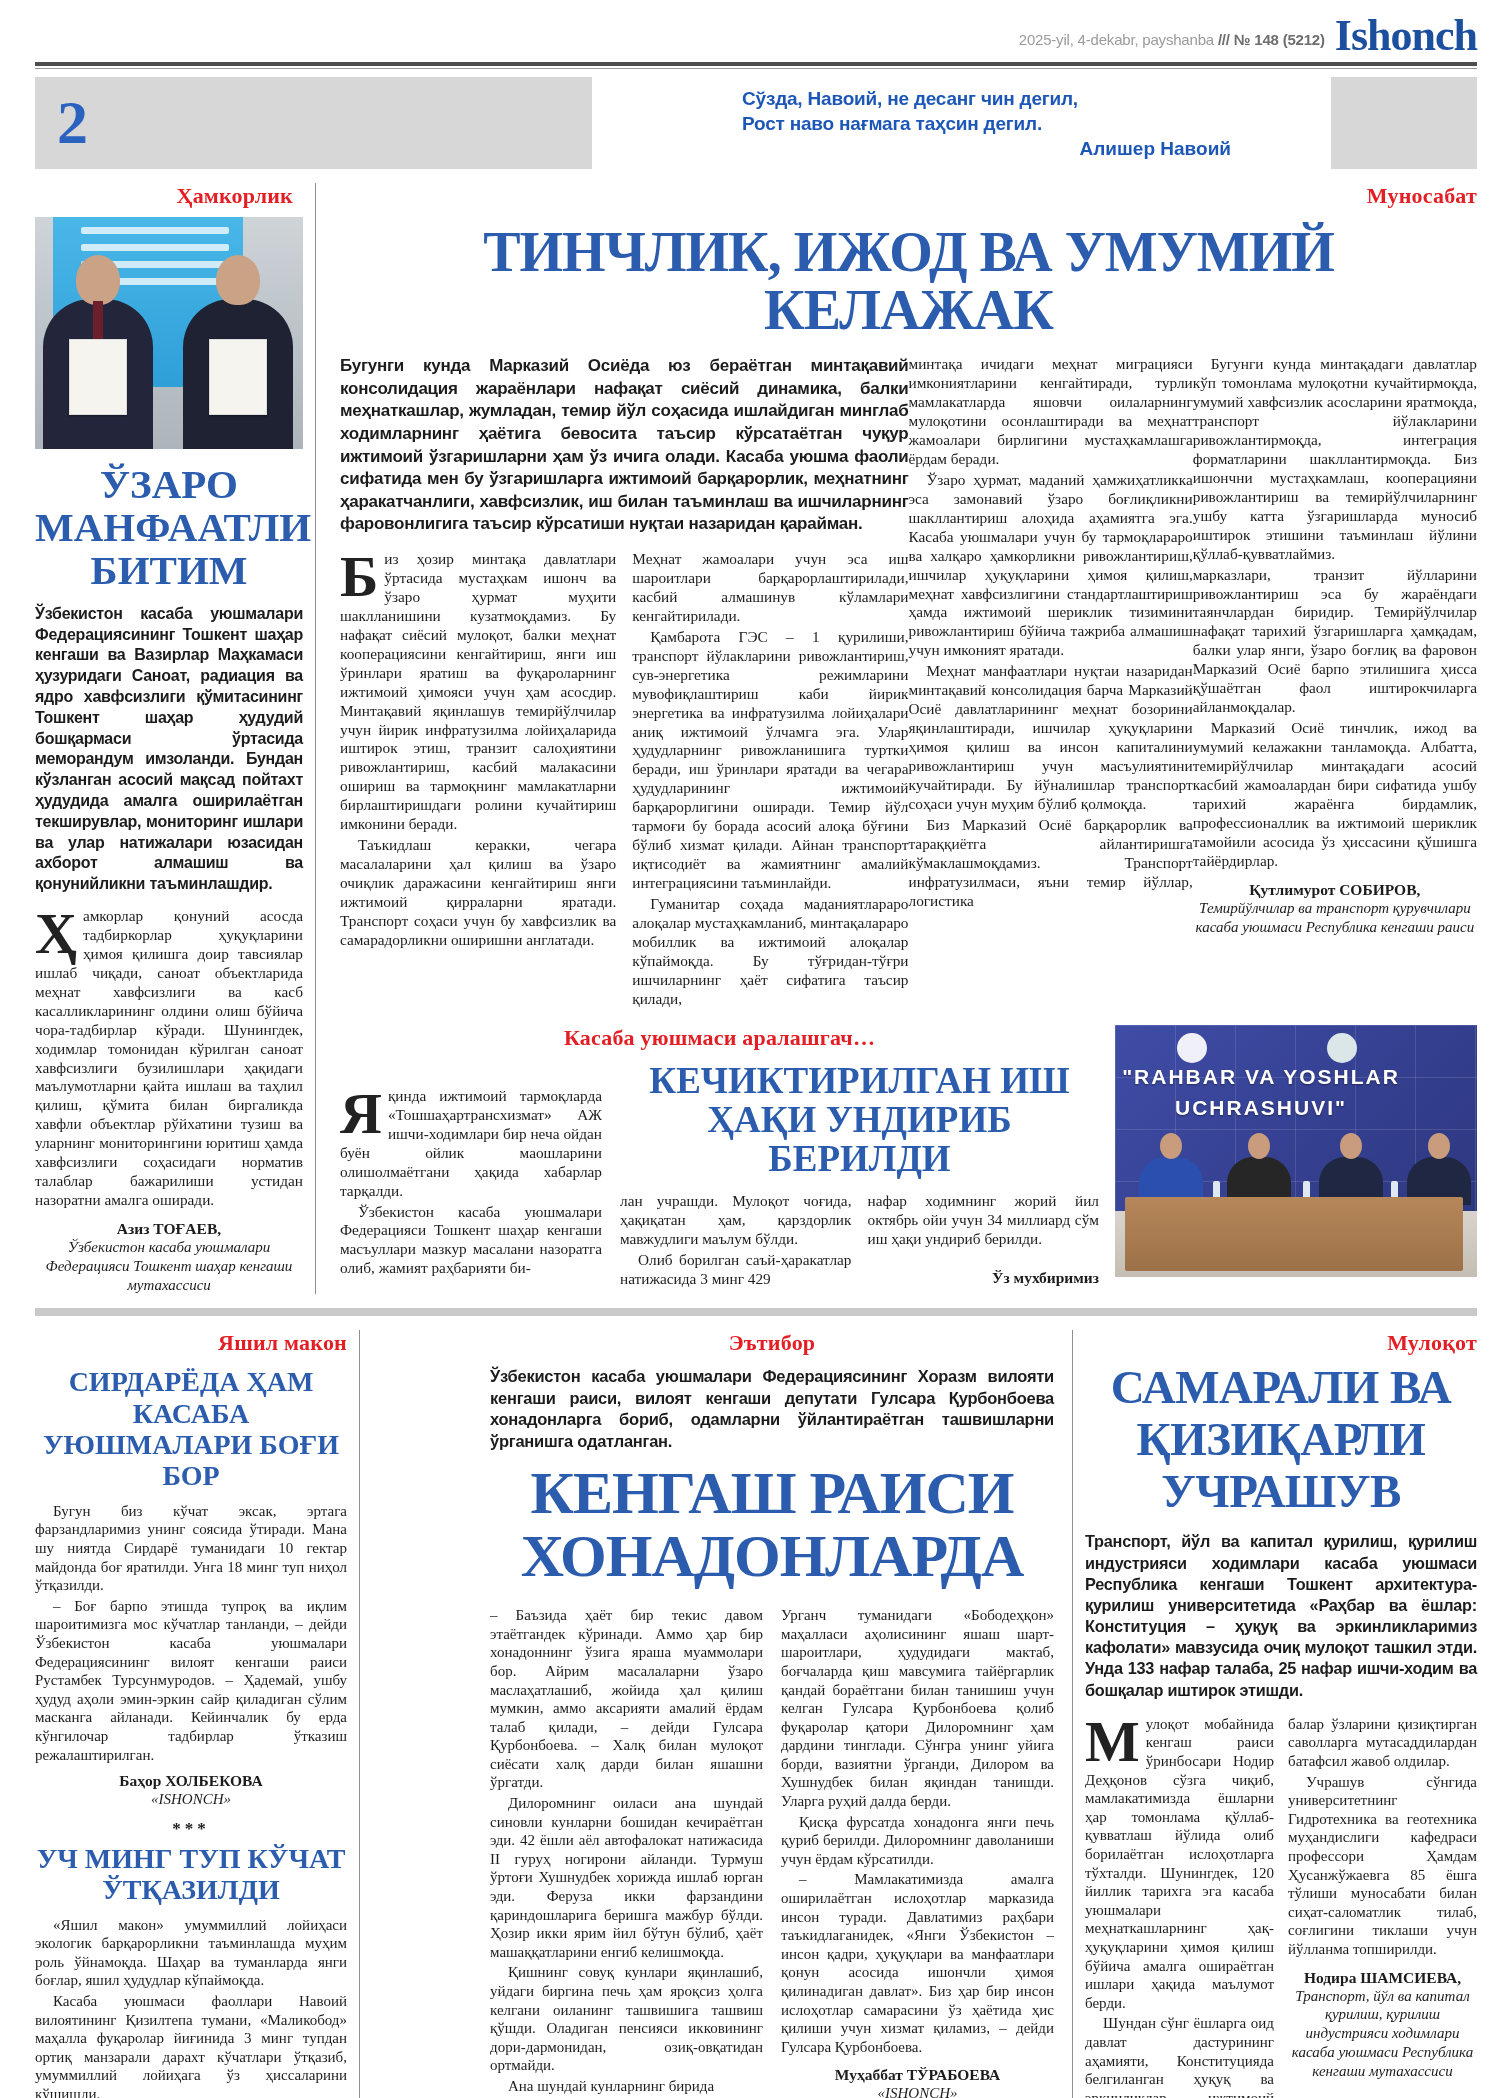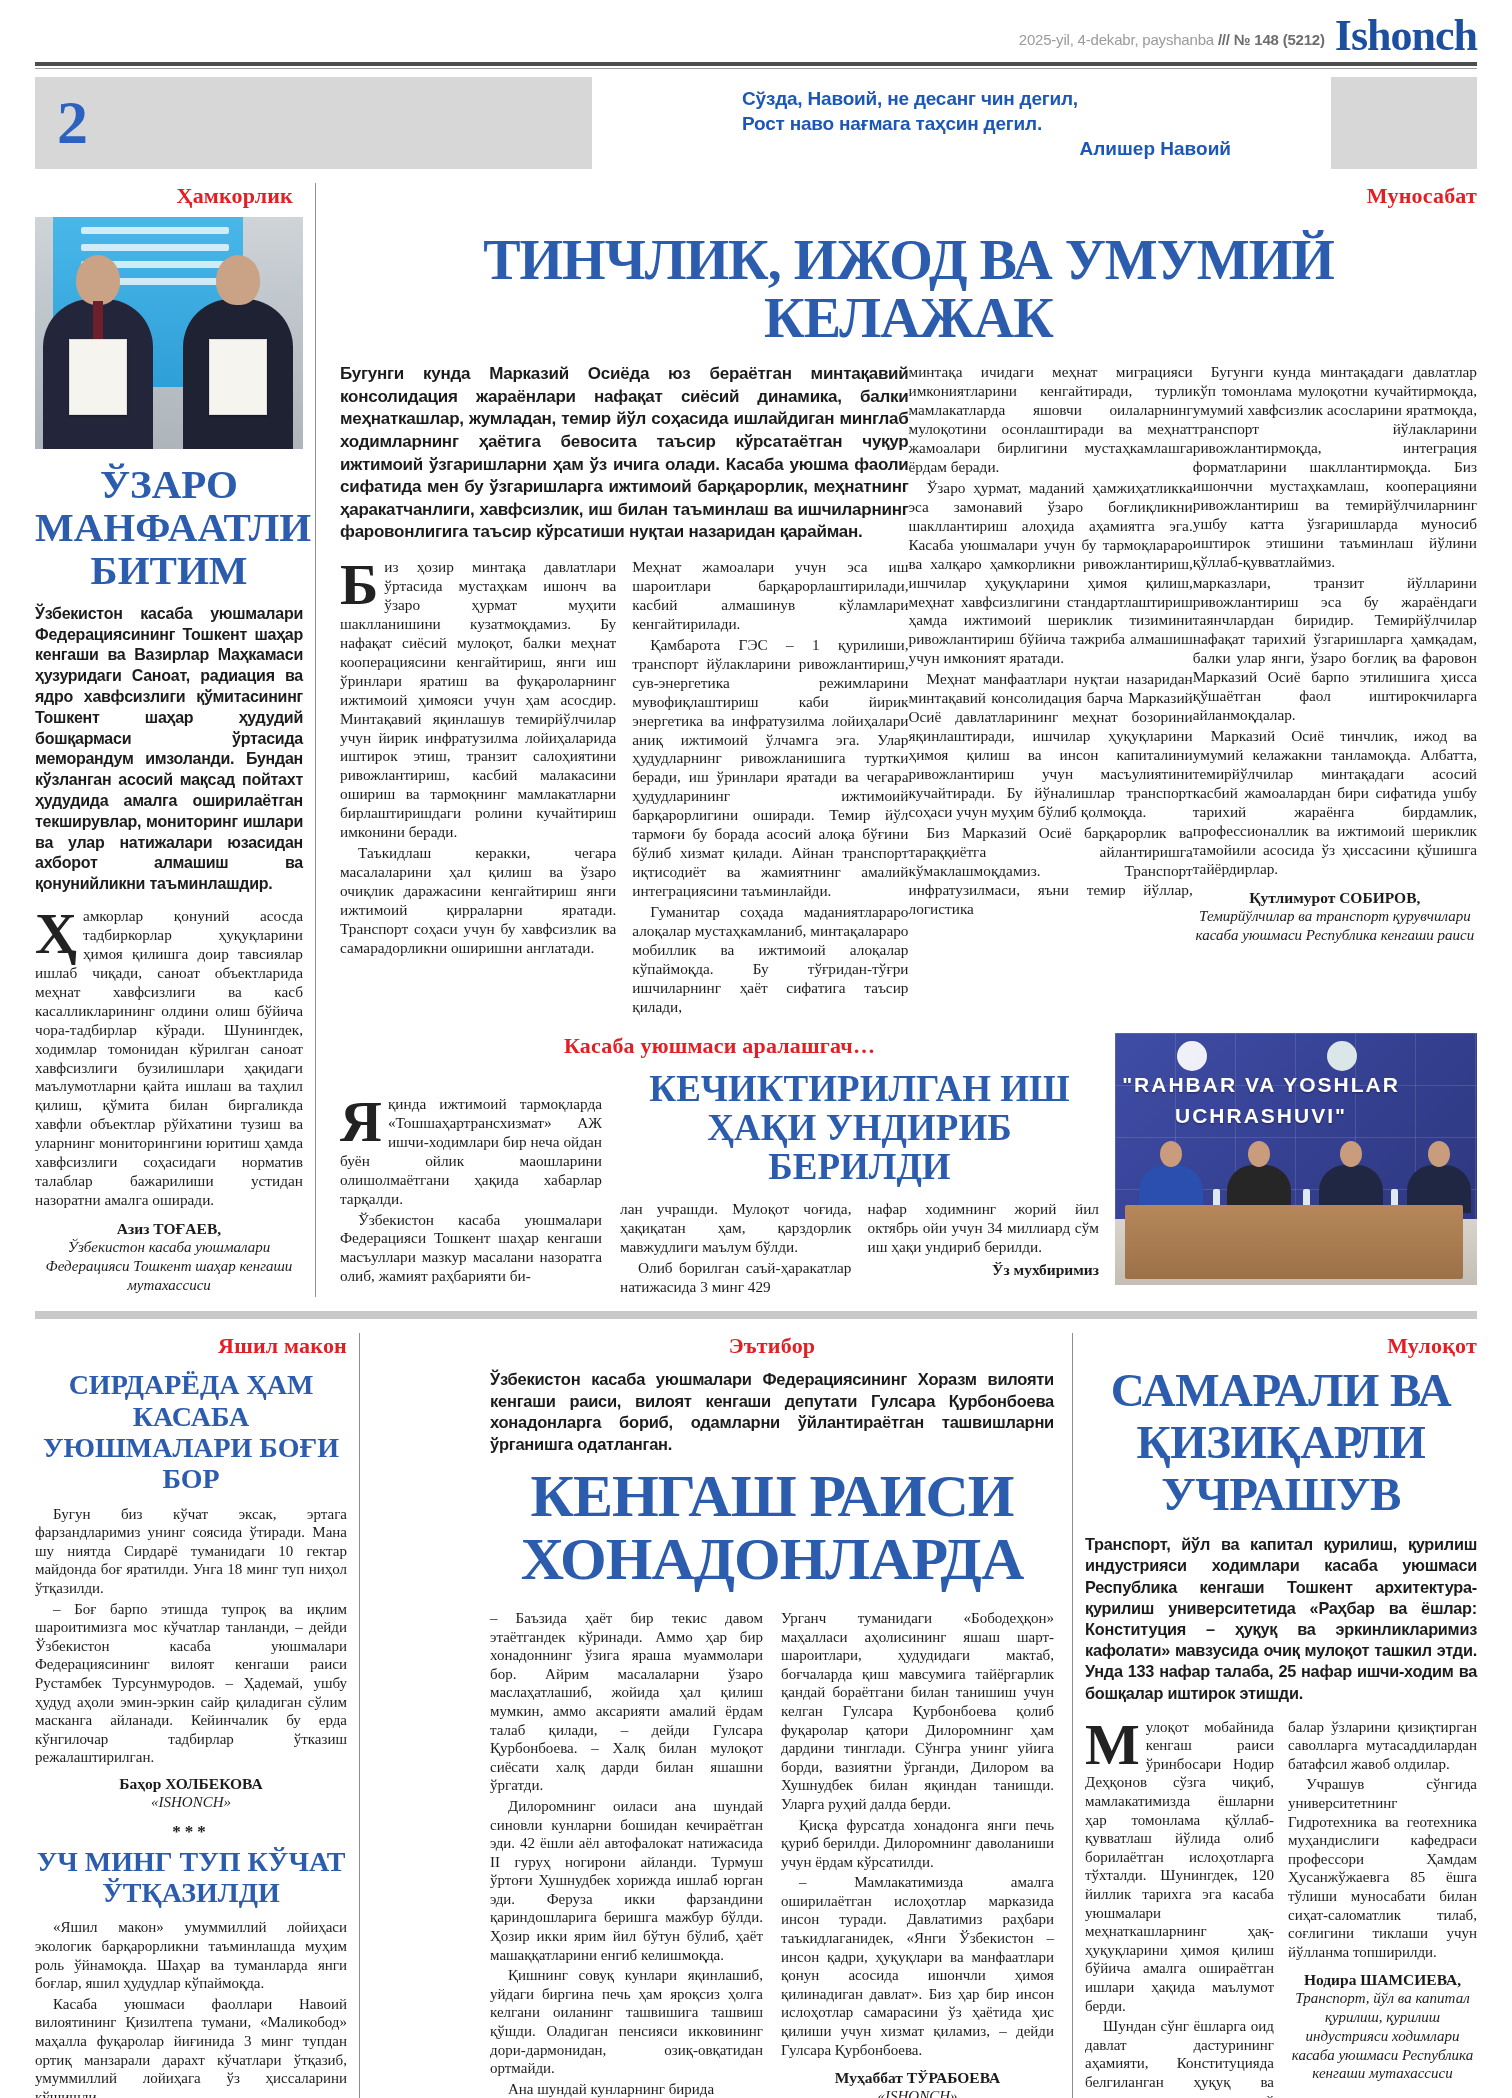--- a/index.html
+++ b/index.html
@@ -48,38 +48,38 @@
   .p1banner .bl{ height:7px; margin:10px 14px 0 28px; background:rgba(255,255,255,0.75); border-radius:2px;}
   .p1man{ position:absolute; bottom:-40px; width:110px; height:190px; background:#23263a; border-radius:48px 48px 0 0; }
   .p1man.m1{ left:8px; } .p1man.m2{ right:10px; background:#1e2233;}
   .p1head{ position:absolute; top:-44px; left:33px; width:44px; height:50px; background:#caa286; border-radius:50% 50% 45% 45%; }
   .p1folder{ position:absolute; top:40px; left:26px; width:58px; height:76px; background:#f6f4ee; border:1px solid #ddd; box-shadow:0 1px 2px rgba(0,0,0,.4); }
   .p1tie{ position:absolute; top:2px; left:50px; width:10px; height:46px; background:#6d1f2c; }
   .art1-hl{ font-size:41px; text-align:center; margin:14px 0 12px; line-height:1.05;}
   .art1-intro{ font-size:16px; }
   .art1 .body-p{ margin-top:12px; }
   .main1{ flex:1; display:flex; flex-direction:column; padding-left:12px; }
-  .main1 .kicker{ margin-bottom:20px; }
+  .main1 .kicker{ margin-bottom:12px; }
   .art2-hl{ font-size:56px; text-align:center; letter-spacing:-1px; margin:2px 0 16px; }
   .art2-body{ display:flex; gap:0; }
   .art2-c12{ width:50%; }
   .art2-lead{ font-size:17px; line-height:1.33; margin-bottom:14px; }
   .art2-sub{ display:flex; gap:16px; }
   .art2-col{ flex:1; }
   
   .bandB{ display:flex; margin-top:16px; gap:16px;}
   .art3{ flex:1; }
   .art3 .kicker{ margin-bottom:10px; }
   .art3-row{ display:flex; gap:18px; }
   .art3-a{ width:262px; flex:0 0 262px; padding-top:26px;}
   .art3-b{ flex:1; }
   .art3-hl{ font-size:37px; text-align:center; line-height:1.06; margin-bottom:14px;}
   .art3-cols{ display:flex; gap:16px; }
   .art3-cols > div{ flex:1; }
-  .oz{ font-weight:bold; text-align:right; font-size:15.5px; margin-top:4px;}
+  .oz{ font-weight:bold; text-align:right; font-size:15.5px; margin-top:20px;}
   .photo2{ width:362px; flex:0 0 362px; height:252px; position:relative; overflow:hidden; background:#e8e6e2;}
   .p2wall{ position:absolute; inset:0 0 66px 0; background:
       linear-gradient(90deg, rgba(255,255,255,.12) 1px, transparent 1px),
       linear-gradient(rgba(255,255,255,.12) 1px, transparent 1px),
       linear-gradient(135deg,#3f4da6 0%,#343f8f 60%,#2e3880 100%);
       background-size:60px 52px,60px 52px,100% 100%; }
   .p2txt{ position:absolute; top:36px; left:0; right:70px; text-align:center;
       font-family:"Liberation Sans",sans-serif; font-weight:bold; font-size:21px; color:#fff; letter-spacing:2px; line-height:1.5; text-shadow:0 1px 2px rgba(0,0,0,.4);}
   .p2logo{ position:absolute; top:8px; width:30px; height:30px; border-radius:50%; background:#fff; opacity:.92;}
   .p2logo.l1{ left:62px;} .p2logo.l2{ right:120px; background:#e8f4ee;}

